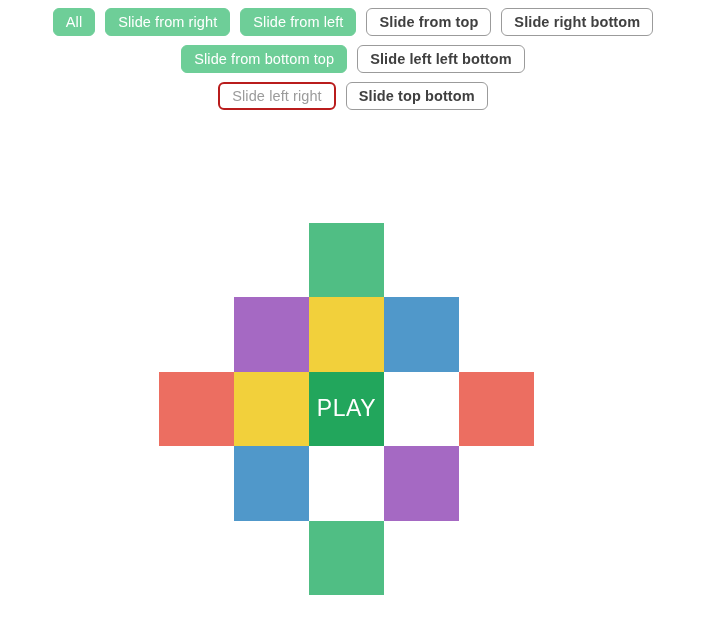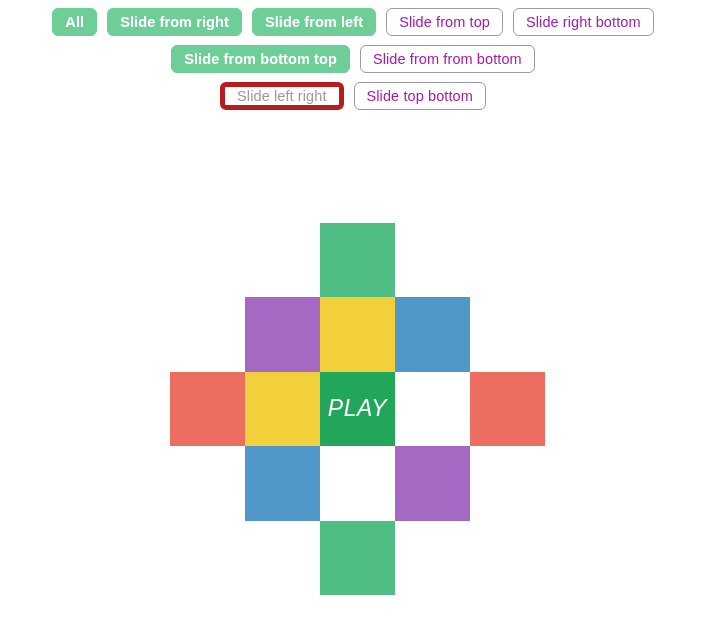--- a/index.html
+++ b/index.html
@@ -39,47 +39,46 @@
     border-radius: 6px;
     font-size: 14.5px;
     line-height: 1;
     letter-spacing: 0.1px;
     white-space: nowrap;
     cursor: pointer;
     box-sizing: border-box;
     user-select: none;
     background: #ffffff;
     border: 1px solid #9b9b9b;
-    color: #a21caf;
-    font-weight: normal;
+    color: #404040;
+    font-weight: bold;
   }
   .filter-btn.state-active {
     background: #6ece98;
     border: 1px solid #6ece98;
     color: #ffffff;
-    font-weight: bold;
+    font-weight: normal;
   }
   .filter-btn.state-hover {
     background: #ffffff;
-    border: 5px solid #b91c1c;
+    border: 2px solid #b91c1c;
     color: #9b9b9b;
     font-weight: normal;
   }
 
   
   #tile-grid {
     position: absolute;
-    left: 170px;
+    left: 159px;
     top: 223px;
     width: 375px;
     height: 372px;
     display: grid;
     grid-template-columns: repeat(5, 1fr);
     grid-template-rows: repeat(5, 1fr);
-    font-style: italic;
   }
   .tile {
     width: 100%;
     height: 100%;
     display: flex;
     align-items: center;
     justify-content: center;
   }
   .tile.empty {
     background: transparent;
@@ -99,21 +98,21 @@
 <div id="filter-bar">
     <div class="filter-row">
       <button class="filter-btn state-active">All</button>
       <button class="filter-btn state-active">Slide from right</button>
       <button class="filter-btn state-active">Slide from left</button>
       <button class="filter-btn">Slide from top</button>
       <button class="filter-btn">Slide right bottom</button>
     </div>
     <div class="filter-row">
       <button class="filter-btn state-active">Slide from bottom top</button>
-      <button class="filter-btn">Slide from from bottom</button>
+      <button class="filter-btn">Slide left left bottom</button>
     </div>
     <div class="filter-row">
       <button class="filter-btn state-hover">Slide left right</button>
       <button class="filter-btn">Slide top bottom</button>
     </div>
   </div>
 
 <div id="tile-grid">
     <div class="tile empty"></div>
     <div class="tile empty"></div>

